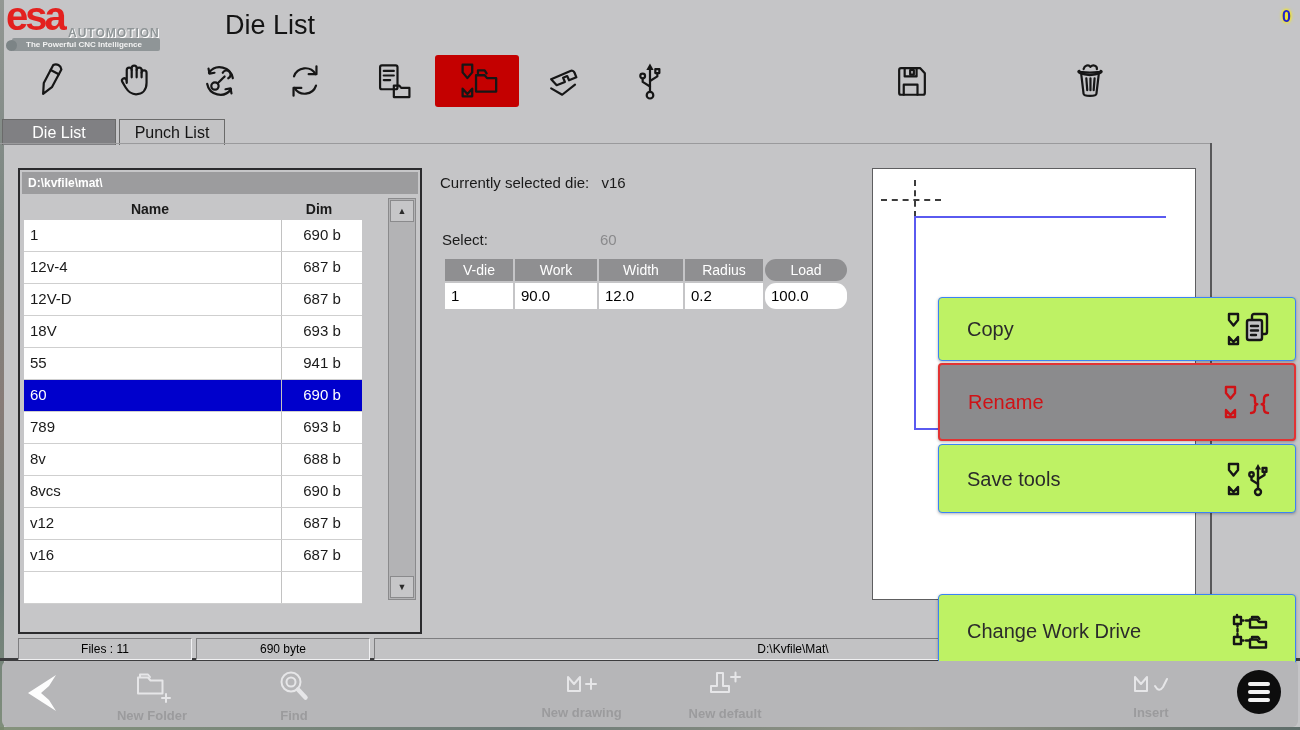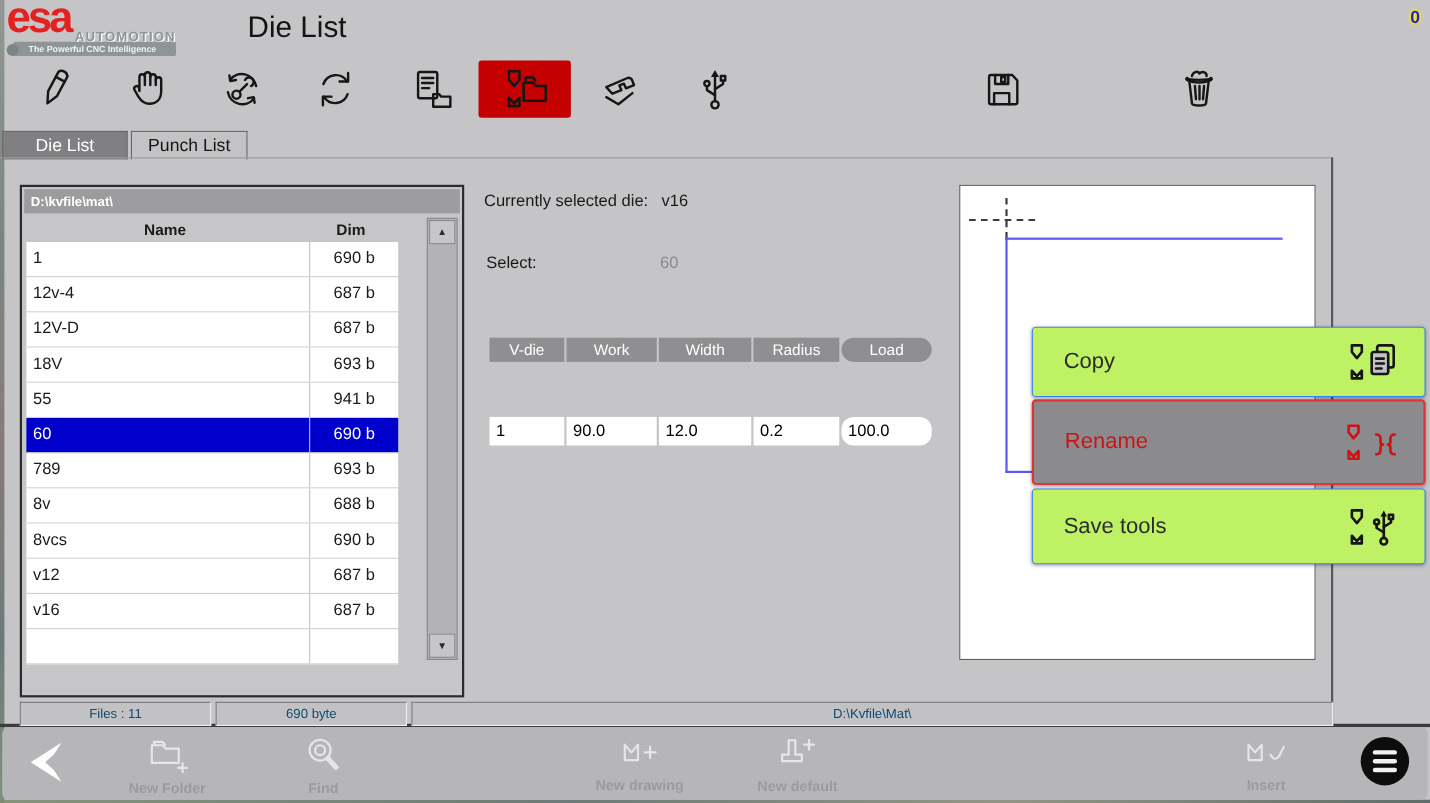--- a/index.html
+++ b/index.html
@@ -42,30 +42,30 @@
   #list-head .hdim{width:86px;text-align:center;line-height:22px;}
   #file-rows{position:absolute;left:4px;top:50px;width:338px;}
   .frow{height:31px;display:flex;background:#ffffff;border-bottom:1px solid #cfcfcf;cursor:default;}
   .frow .cname{flex:1;font-size:15px;line-height:30px;padding-left:6px;overflow:hidden;}
   .frow .cdim{width:80px;border-left:1px solid #c2c2c2;font-size:15px;line-height:30px;text-align:center;}
   .frow.selected{background:#0000cc;color:#ffffff;}
   #scrollbar{position:absolute;right:4px;top:28px;width:26px;height:400px;background:#b3b3b5;border:1px solid #8a8a8c;}
   .sbtn{position:absolute;left:1px;width:22px;height:20px;background:#c6c6c8;border:1px solid #8a8a8c;
         font-size:9px;text-align:center;line-height:20px;color:#2b2b2b;}
   
-  .scell{position:absolute;top:638px;height:20px;background:#c2c2c4;font-size:12px;color:#0c4a6e;text-align:center;line-height:20px;
+  .scell{position:absolute;top:638px;height:20px;background:#c2c2c4;font-size:12px;color:#000000;text-align:center;line-height:20px;
          border-top:1px solid #7e7e80;border-left:1px solid #7e7e80;border-bottom:1px solid #f0f0f2;border-right:1px solid #f0f0f2;}
   
   #sel-line{left:440px;top:174px;font-size:15px;}
   #sel-line .val{margin-left:8px;}
   #select-line{left:442px;top:231px;font-size:15px;}
   #select-val{left:600px;top:231px;font-size:15px;color:#8a8a8c;}
   #ptable{left:445px;top:259px;}
   .prow{display:flex;}
-  .pcell{margin-right:2px;box-sizing:border-box;margin-top:48px;}
+  .pcell{margin-right:2px;box-sizing:border-box;}
   .phead{background:#8f8f91;color:#ffffff;font-size:14px;height:22px;line-height:22px;text-align:center;margin-bottom:2px;}
   .pdata{background:#ffffff;color:#000;font-size:15px;height:26px;line-height:26px;padding-left:6px;}
   .w0{width:68px;} .w1{width:82px;} .w2{width:84px;} .w3{width:78px;} .w4{width:82px;border-radius:11px;}
   
   #preview{left:872px;top:168px;width:322px;height:430px;background:#ffffff;border:1px solid #5e5e60;}
   #cross-v{position:absolute;left:41px;top:11px;width:0;height:37px;border-left:2px dashed #3c3c3c;}
   #cross-h{position:absolute;left:8px;top:30px;width:60px;height:0;border-top:2px dashed #3c3c3c;}
   #die-shape{position:absolute;left:41px;top:47px;width:250px;height:210px;
              border-left:2px solid #5a5af0;border-top:2px solid #5a5af0;border-bottom:2px solid #5a5af0;}
   
@@ -316,20 +316,37 @@
         <path d="M31 28 V8"></path>
           <path class="fillk" d="M28 8.5 l3 -5.5 3 5.5 z"></path>
         <path d="M31 23 l-6.5 -4 v-2.8"></path>
           <circle cx="24.5" cy="13.5" r="2.2"></circle>
         <path d="M31 18 l6.5 -4 v-2"></path>
           <rect x="35.6" y="7" width="3.8" height="3.8"></rect>
         <circle cx="31" cy="31" r="3"></circle>
       </svg>
     </span>
   </div>
+  <div class="menu-item" style="top:594px;height:73px;">
+    <span class="mlabel">Change Work Drive</span>
+    <span class="micon">
+      <svg class="line" width="44" height="36" viewBox="0 0 44 36" style="display:block">
+        <path d="M6 4 v-2"></path>
+        <rect x="3" y="4" width="7" height="7"></rect>
+          <rect x="3" y="24" width="7" height="7"></rect>
+        <path d="M6.5 11 v13" stroke-dasharray="2.5,2.5"></path>
+        <path d="M10 7.5 h8" stroke-dasharray="2.5,2.5"></path>
+          <path d="M10 27.5 h8" stroke-dasharray="2.5,2.5"></path>
+        <path d="M21 6 v-2 h6 l1.5 2"></path>
+          <path d="M19 6.5 h7 l2 2.5 h7 v5.5 h-16 z"></path>
+        <path d="M21 26 v-2 h6 l1.5 2"></path>
+          <path d="M19 26.5 h7 l2 2.5 h7 v5.5 h-16 z"></path>
+      </svg>
+    </span>
+  </div>
 
   <div class="abs" id="bottom-bar">
     <div class="bitem" style="left:14px;top:12px;width:52px;">
       <svg width="44" height="40" viewBox="0 0 44 40">
         <polygon points="36,2 8,20 36,38 29,27 21,20 29,13" fill="#fdfdfd"></polygon>
       </svg>
     </div>
     <div class="bitem" style="left:105px;top:8px;width:90px;">
       <svg class="wicon" width="40" height="34" viewBox="0 0 40 34">
         <path d="M8 8 v-2.5 h8 l2 2.5"></path>

